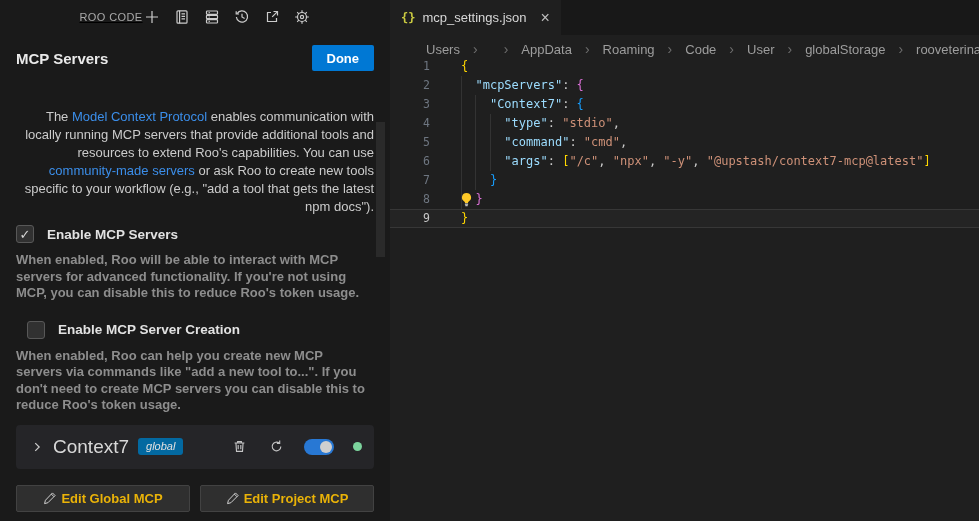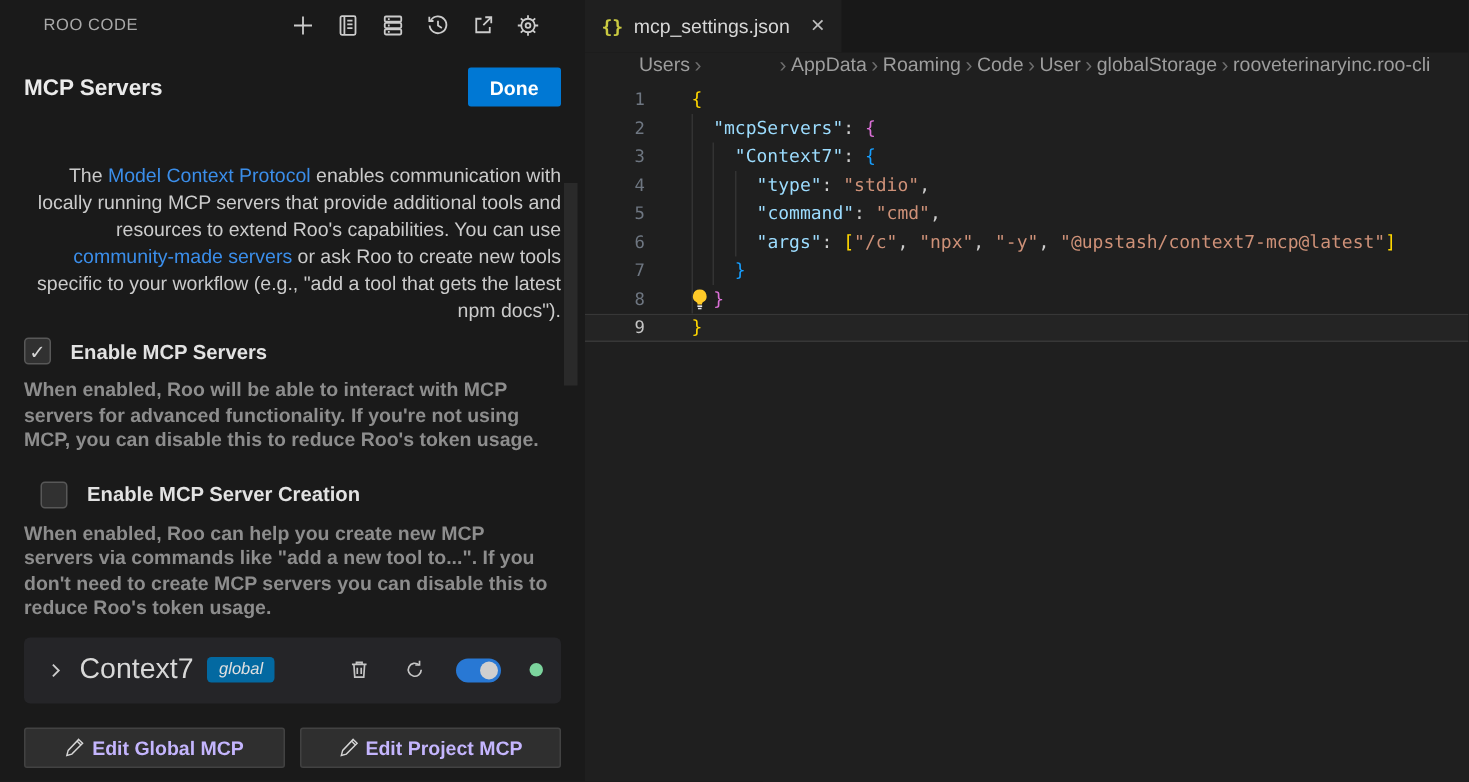--- a/index.html
+++ b/index.html
@@ -2,21 +2,21 @@
 <html><head>
 <meta charset="utf-8">
 <style>
   * { box-sizing: border-box; margin: 0; padding: 0; }
   html,body { width: 979px; height: 521px; overflow: hidden; background:#1f1f1f;
     font-family: "Liberation Sans", sans-serif; }
   .app { display:flex; width:979px; height:521px; }
 
   
   .sidebar { width:390px; flex-shrink:0; background:#1a1a1a; position:relative; overflow:hidden; }
-  .side-top { height:34px; display:flex; align-items:center; justify-content:space-between; padding:0 29px; }
+  .side-top { height:34px; display:flex; align-items:center; justify-content:center; padding:0 29px;text-decoration:underline; }
   .brand { font-size:11px; letter-spacing:.4px; color:#a9a9a9; }
   .icon-row { display:flex; gap:12px; align-items:center; }
   .icon-btn { width:18px; height:18px; display:flex; align-items:center; justify-content:center; cursor:pointer; }
   .icon-btn svg { stroke:#cccccc; fill:none; stroke-width:1.2; }
   .side-title { display:flex; align-items:center; justify-content:space-between; padding:10px 16px 0; height:38px; }
   .page-title { font-size:15px; font-weight:bold; color:#eaeaea; }
   .btn-primary { background:#0078d4; color:#ffffff; border:none; border-radius:2px;
     height:26px; padding:0 15px; font-size:13px; font-weight:bold; font-family:inherit; cursor:pointer; }
   .intro { margin:36px 16px 0; width:358px; font-size:13px; line-height:18px; color:#cbcbcb;text-align:right; }
   .intro .link { color:#3b8eea; cursor:pointer; }
@@ -35,33 +35,33 @@
   .badge { margin-left:9px; background:#0369a1; color:#e0e0e0; font-size:11px; border-radius:3px; padding:2px 8px 3px;font-style:italic; }
   .card-right { margin-left:auto; display:flex; align-items:center; gap:19px; }
   .card-right .icon-btn svg { stroke:#c5c5c5; }
   .toggle { width:30px; height:16px; border-radius:8px; background:#3a3a3a; position:relative; cursor:pointer; }
   .toggle.on { background:#2878d4; }
   .toggle .knob { position:absolute; top:2px; left:2px; width:12px; height:12px; border-radius:50%; background:#cfcfcf; }
   .toggle.on .knob { left:auto; right:2px; }
   .status-dot { width:9px; height:9px; border-radius:50%; background:#7cd49d; }
   .mcp-buttons { display:flex; gap:10px; margin:16px 16px 0; }
   .btn-secondary { flex:1; height:27px; background:#2f2f2f; border:1px solid #424242; border-radius:2px;
-    color:#c4b5fd; font-size:13px; font-weight:bold; font-family:inherit; display:flex; align-items:center;
+    color:#eab308; font-size:13px; font-weight:bold; font-family:inherit; display:flex; align-items:center;
     justify-content:center; gap:4px; cursor:pointer; }
   .btn-secondary svg { stroke:#d5d5d5; fill:none; stroke-width:1.1; }
   .side-scroll { position:absolute; top:122px; right:5px; width:9px; height:135px; background:rgba(255,255,255,0.07); }
 
   
   .editor { flex:1; min-width:0; display:flex; flex-direction:column; background:#1f1f1f; }
   .tabstrip { height:35px; background:#181818; display:flex; flex-shrink:0; }
   .tab { background:#1f1f1f; display:flex; align-items:center; padding:0 11px; gap:7px;
     font-size:13px; color:#d7d7d7; cursor:pointer; }
   .json-icon { color:#cbcb41; font-family:"DejaVu Sans Mono", monospace; font-size:12px; font-weight:bold; }
   .tab-close { color:#bdbdbd; font-size:16px; line-height:16px; margin-left:7px; cursor:pointer; }
-  .breadcrumbs { height:22px; display:flex; align-items:flex-start; padding-left:36px; gap:3px;
+  .breadcrumbs { height:22px; display:flex; align-items:flex-end; padding-left:36px; gap:13px;
     font-size:13px; color:#9d9d9d; white-space:nowrap; overflow:hidden; flex-shrink:0; }
   .crumb { cursor:pointer; }
   .crumb.blank { width:46px; }
   .crumb-sep { color:#6e6e6e; font-size:14px; }
   .code-wrap { position:relative; flex:1; font-family:"DejaVu Sans Mono", monospace; font-size:12px; }
   .code-line { display:flex; height:19px; line-height:19px; white-space:pre; }
   .ln { width:40px; flex-shrink:0; text-align:right; color:#6e7681; font-size:11.5px; }
   .lc { padding-left:31px; }
   .code-line.active { background:rgba(255,255,255,0.025);
     box-shadow: inset 0 1px 0 rgba(255,255,255,0.09), inset 0 -1px 0 rgba(255,255,255,0.09); }

